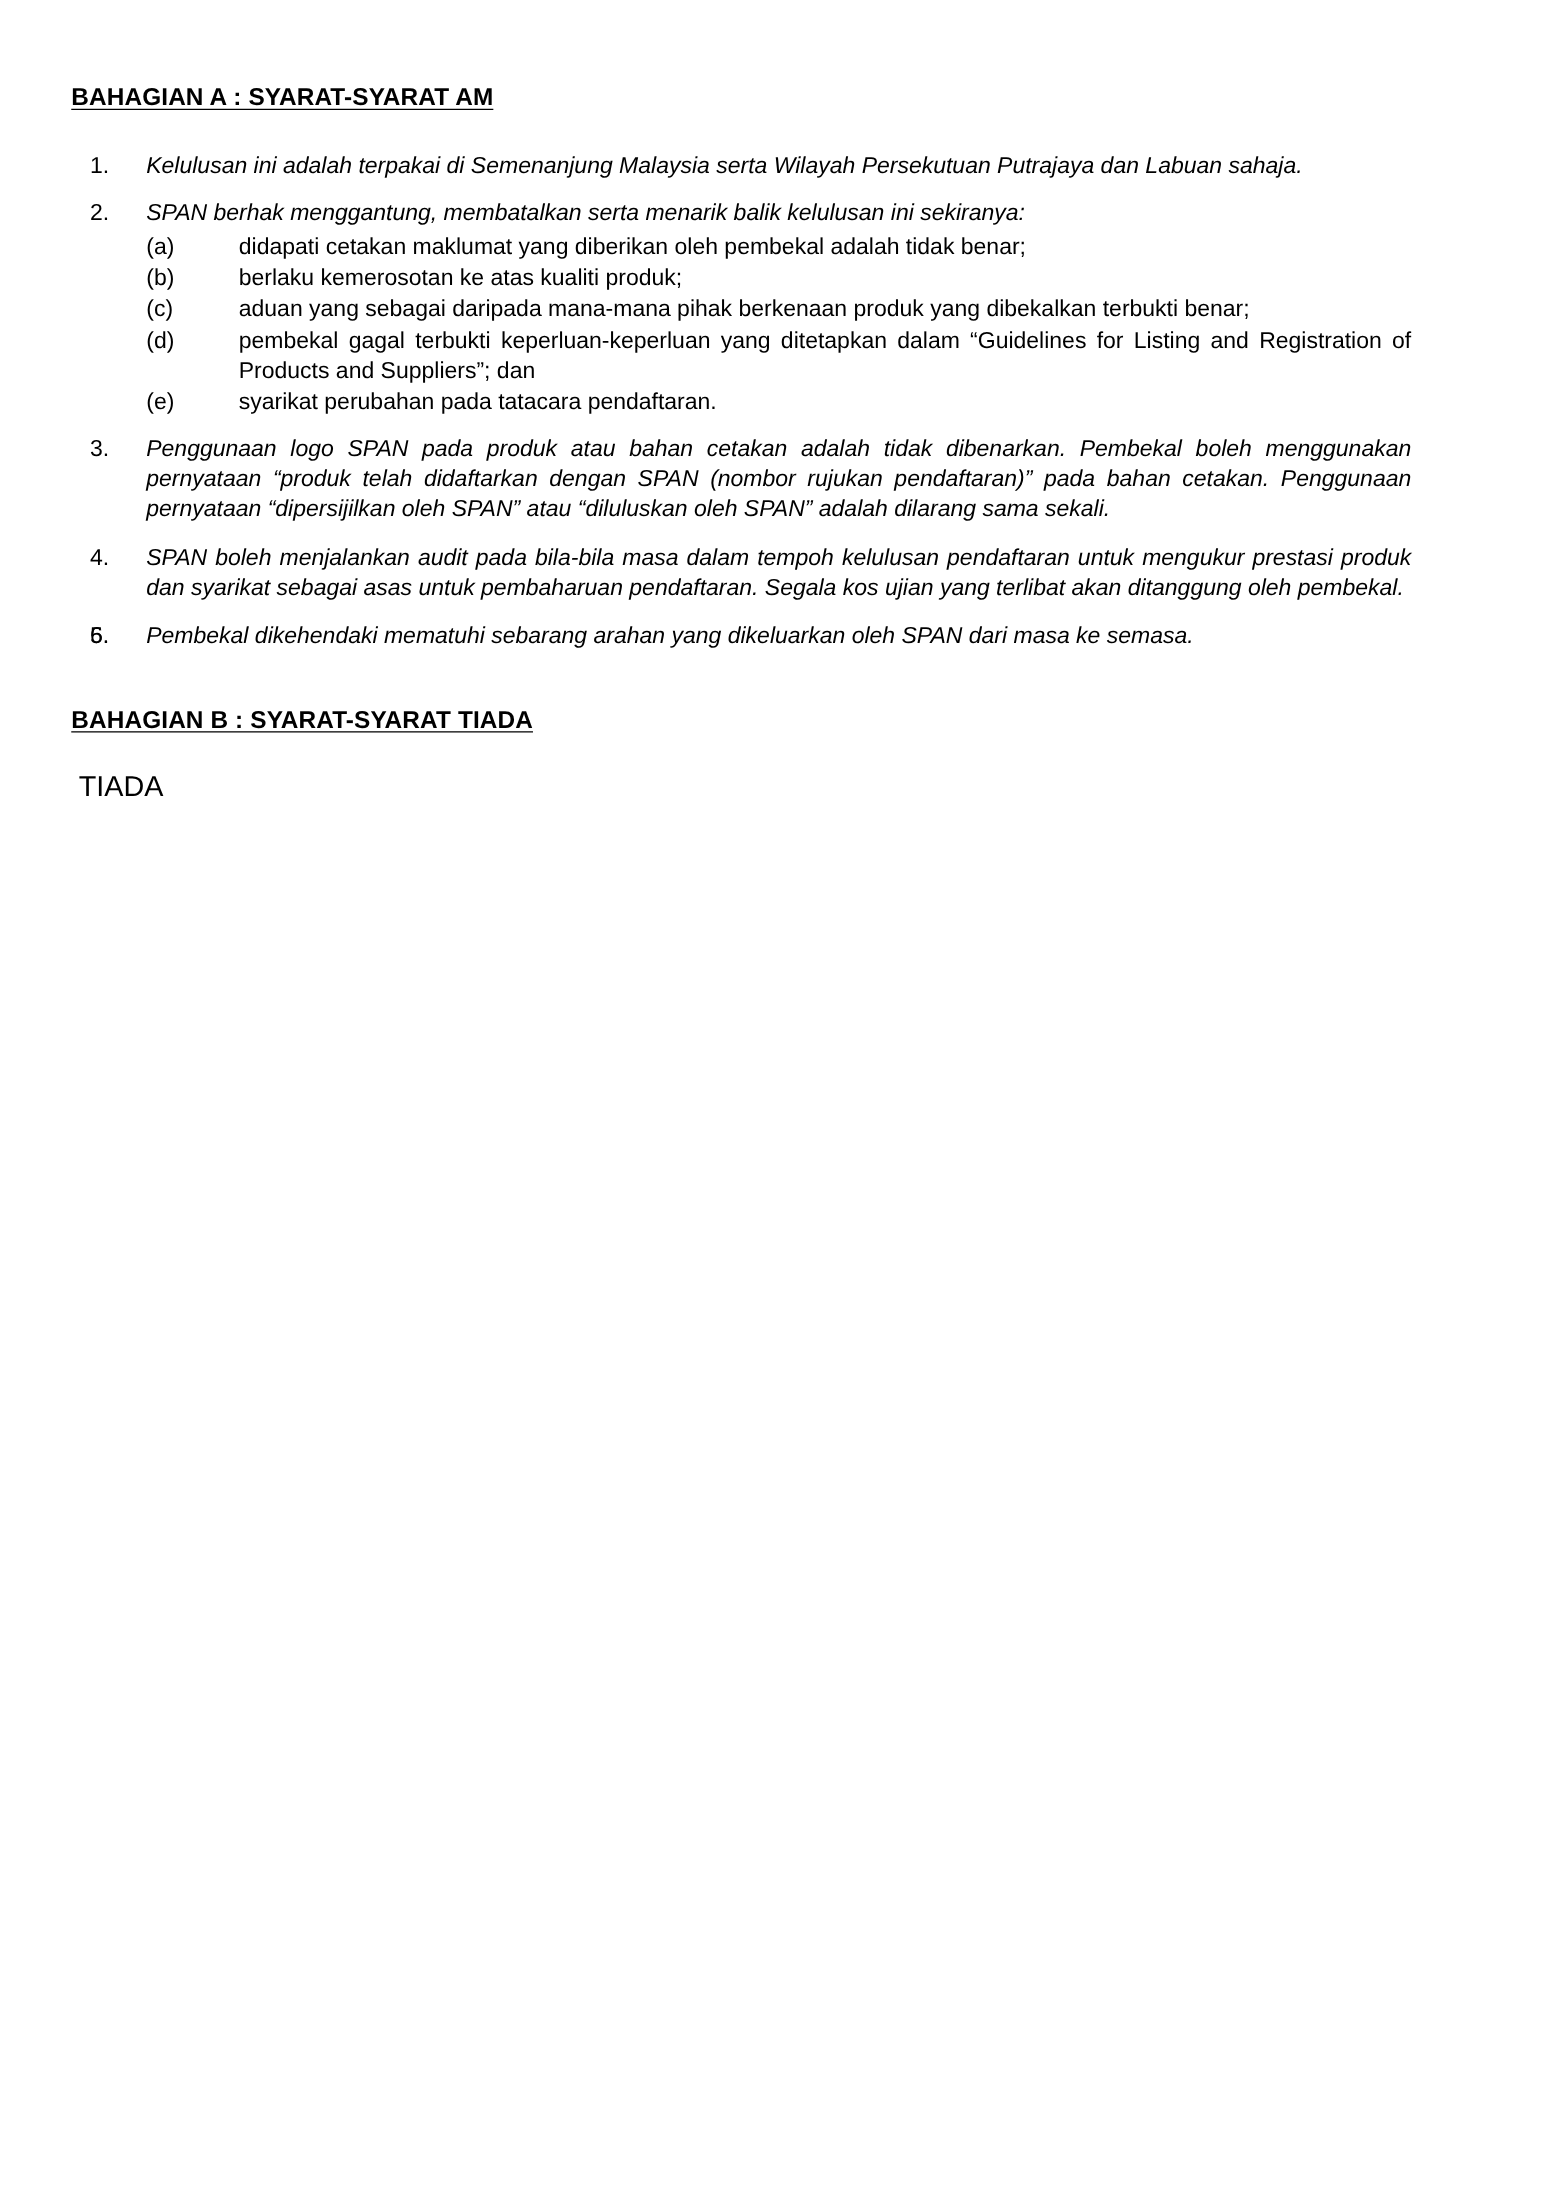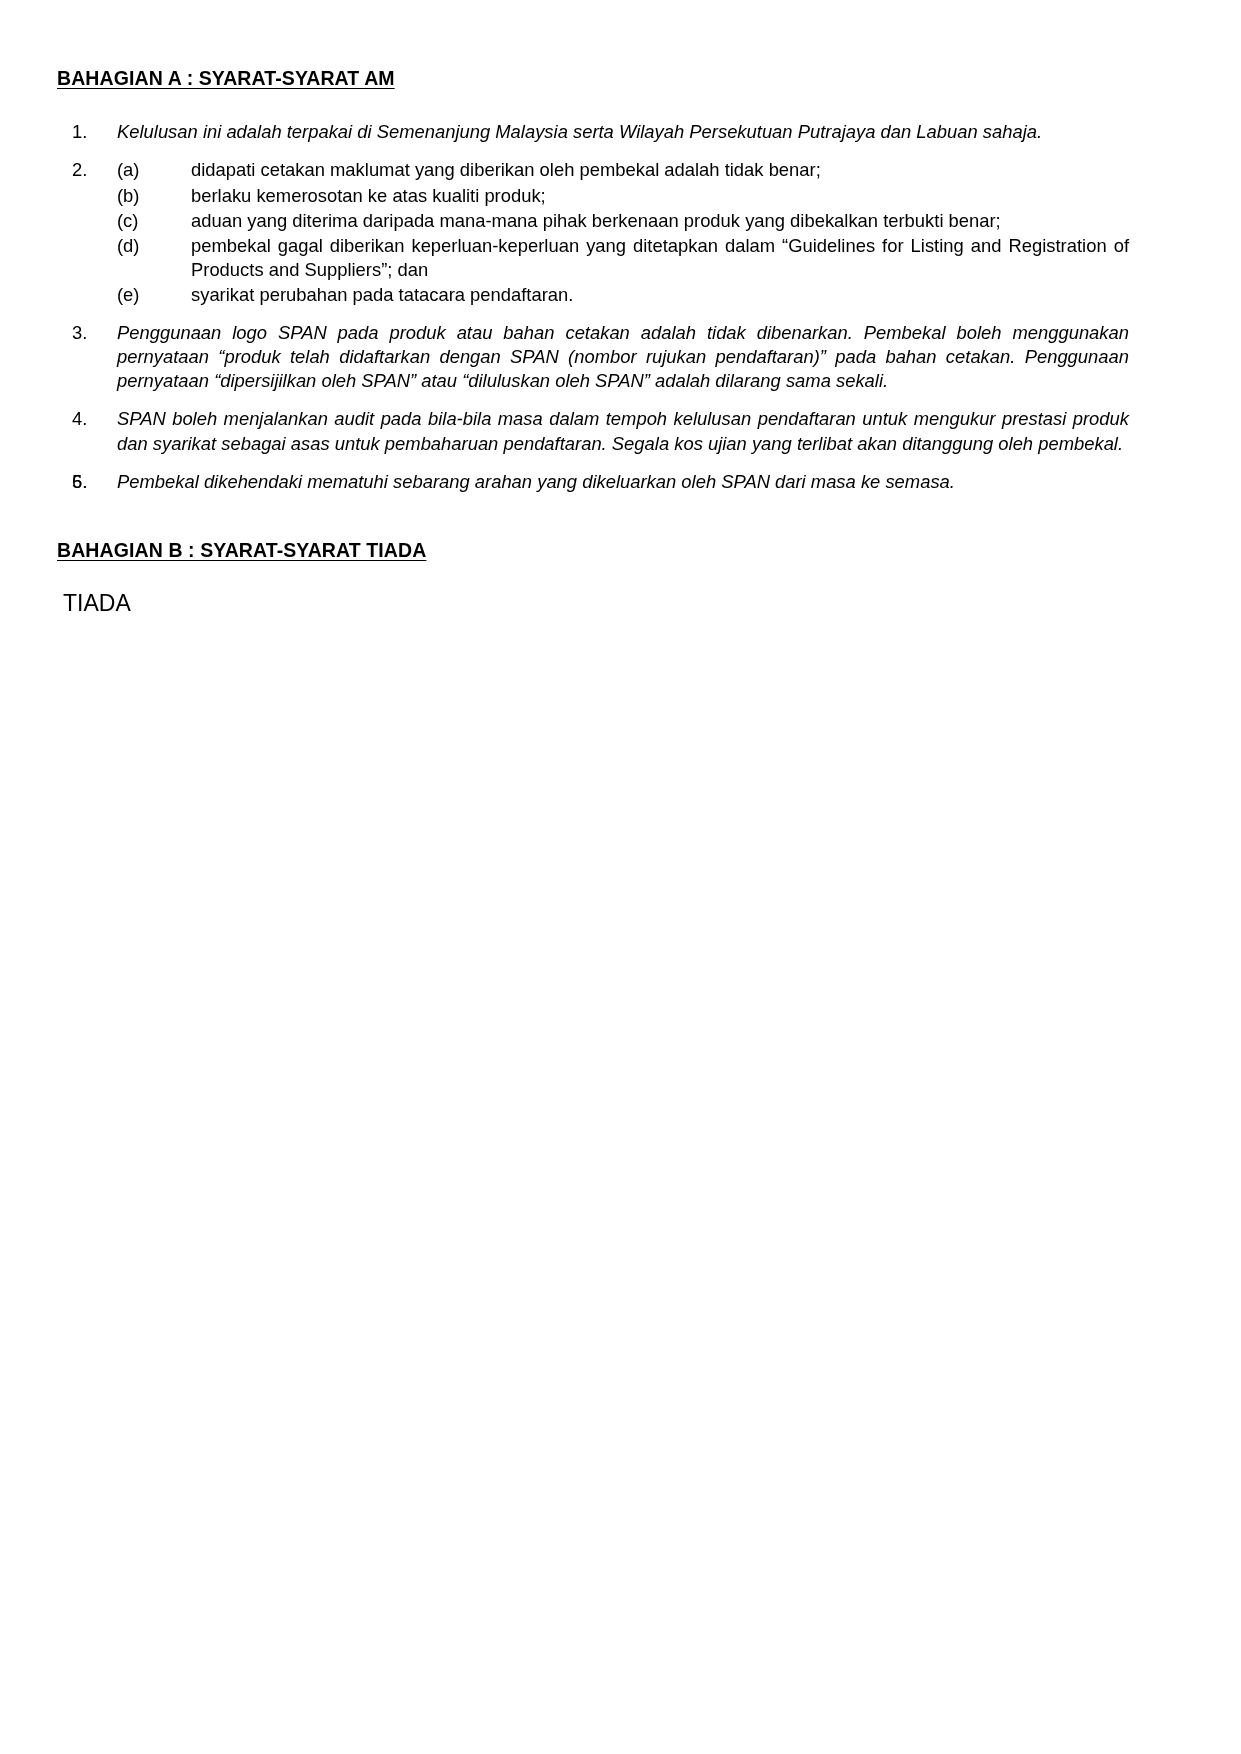--- a/index.html
+++ b/index.html
@@ -128,36 +128,37 @@
 
     <ol class="ol-main">
 
       <li>
         <span class="marker">1.</span>
         <span class="para">Kelulusan   ini   adalah terpakai   di Semenanjung Malaysia   serta Wilayah Persekutuan Putrajaya dan Labuan sahaja.</span>
       </li>
 
       <li>
         <span class="marker">2.</span>
+        <span class="para">SPAN berhak menggantung, membatalkan serta menarik balik kelulusan ini sekiranya:</span>
         <ol class="ol-sub">
           <li>
             <span class="sub-marker">(a)</span>
             <span class="sub-text nowrap-last">didapati cetakan maklumat yang diberikan oleh pembekal adalah tidak benar;</span>
           </li>
           <li>
             <span class="sub-marker">(b)</span>
             <span class="sub-text nowrap-last">berlaku kemerosotan ke atas kualiti produk;</span>
           </li>
           <li>
             <span class="sub-marker">(c)</span>
-            <span class="sub-text nowrap-last">aduan yang   diterima daripada   mana-mana pihak berkenaan produk yang   dibekalkan terbukti benar;</span>
+            <span class="sub-text nowrap-last">aduan yang   sebagai daripada   mana-mana pihak berkenaan produk yang   dibekalkan terbukti benar;</span>
           </li>
           <li>
             <span class="sub-marker">(d)</span>
-            <span class="sub-text">pembekal gagal diberikan keperluan-keperluan yang ditetapkan dalam “Guidelines for Listing and Registration of Products and Suppliers”; dan</span>
+            <span class="sub-text">pembekal gagal terbukti keperluan-keperluan yang ditetapkan dalam “Guidelines for Listing and Registration of Products and Suppliers”; dan</span>
           </li>
           <li>
             <span class="sub-marker">(e)</span>
             <span class="sub-text nowrap-last">syarikat perubahan pada tatacara pendaftaran.</span>
           </li>
         </ol>
       </li>
 
       <li>
         <span class="marker">3.</span>

